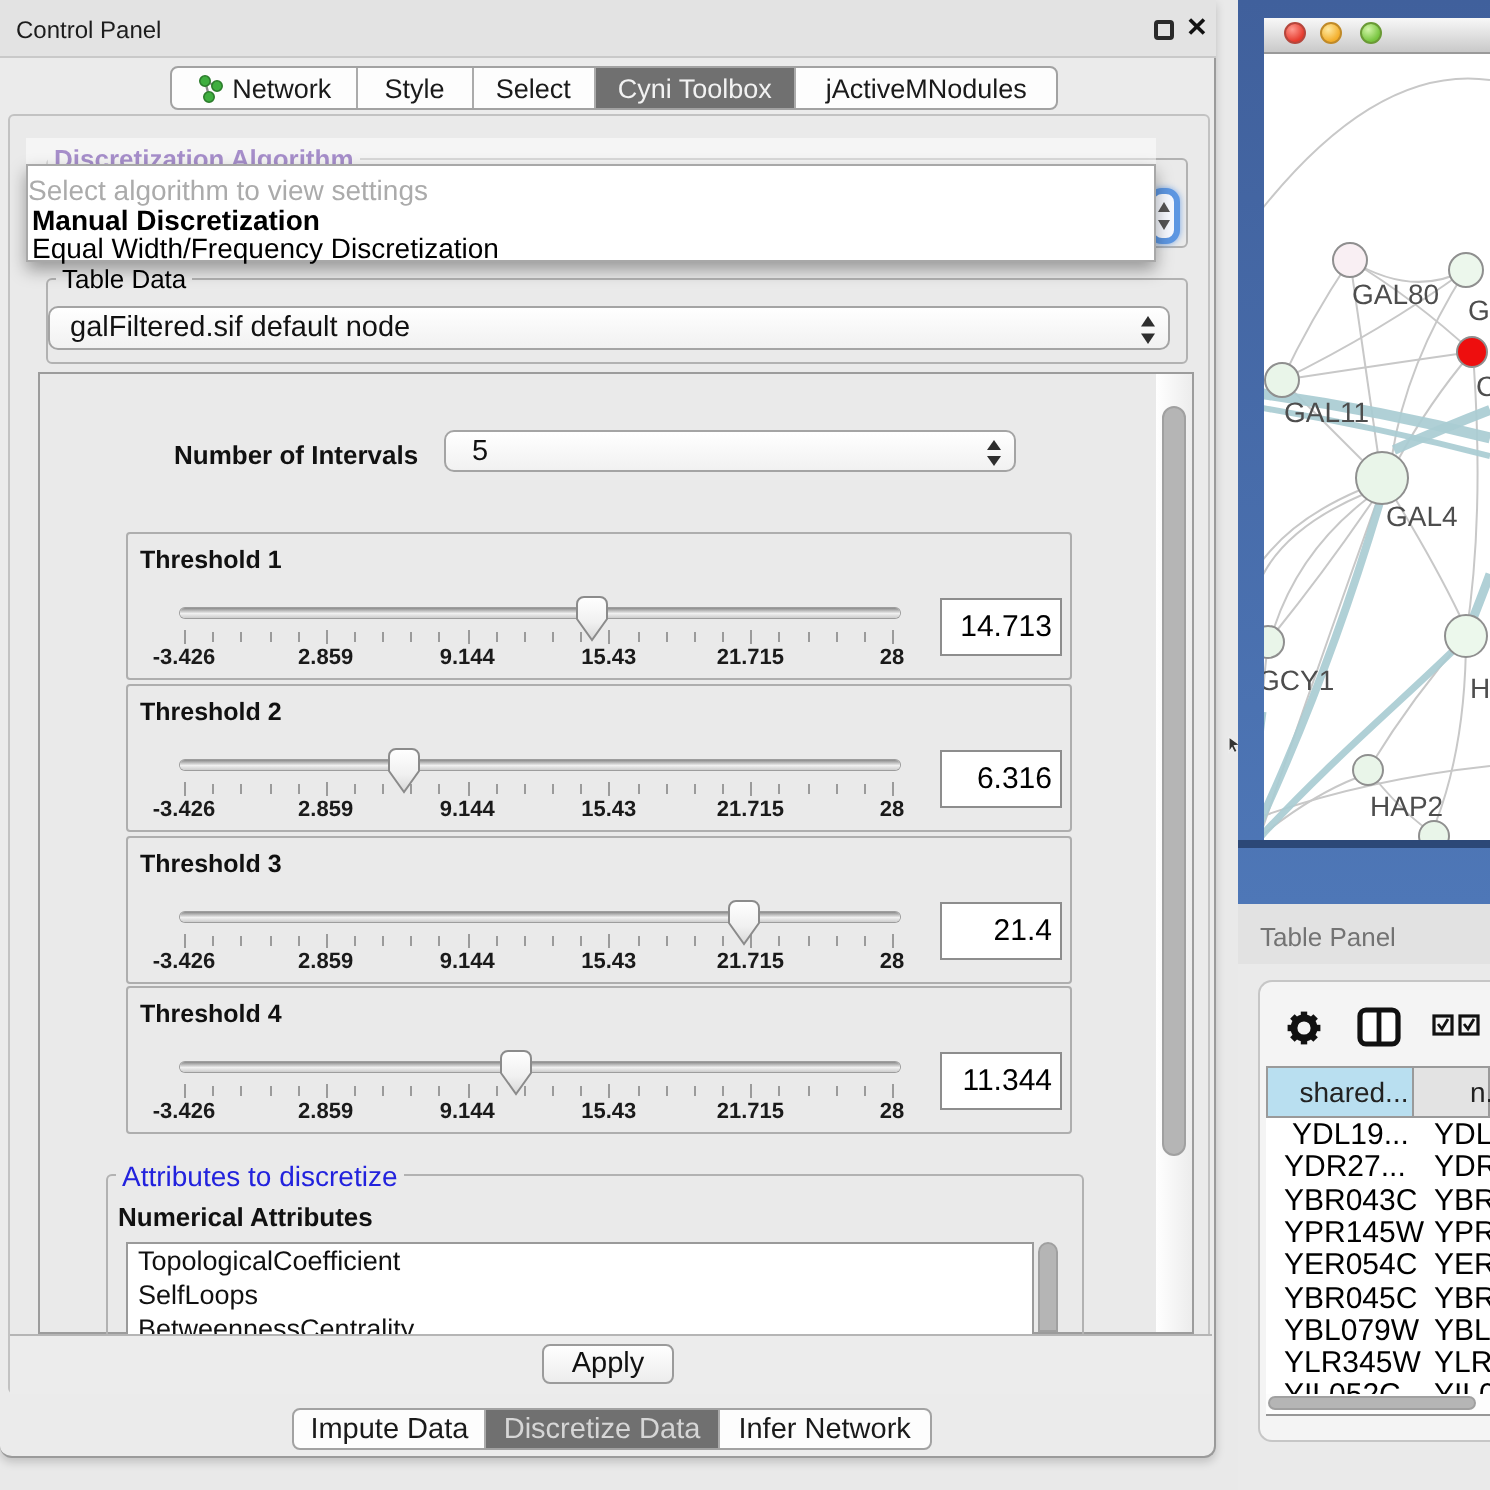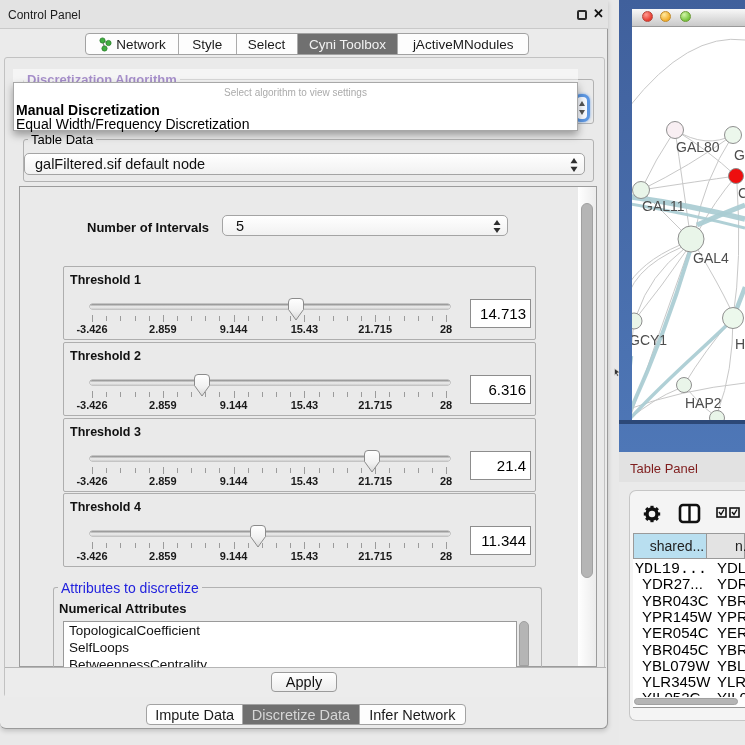--- a/index.html
+++ b/index.html
@@ -23,21 +23,21 @@
   #botseg > div.sel { color:#d6d6d6; }
   
   #content { left:4px; top:57px; width:601px; height:640px; background:#eaeaea; border:1px solid #c2c2c2; border-radius:3px; }
   .group { position:absolute; border:1px solid #b2b2b2; border-radius:3px; }
   .gtitle { position:absolute; top:-8px; font-size:13px; background:#eaeaea; padding:0 3px; white-space:nowrap; }
   
   .combo { position:absolute; background:linear-gradient(#ffffff,#f1f1f1); border:1px solid #a4a4a4; border-radius:5px; font-size:14.5px; color:#111; }
   .combo .txt { position:absolute; left:10px; top:50%; transform:translateY(-50%); }
   
   #popup { left:13px; top:82px; width:565px; height:49px; background:#fff; border:1px solid #a8a8a8; box-shadow:0 4px 8px rgba(0,0,0,0.35); z-index:50; }
-  #popup .p1 { position:absolute; left:0; right:0; top:4px; text-align:center; color:#ababab; font-size:10px; }
+  #popup .p1 { position:absolute; left:0; right:0; top:4px; color:#ababab; font-size:14px; }
   #popup .p2 { position:absolute; left:2px; top:19px; font-size:14px; font-weight:bold; color:#000; }
   #popup .p3 { position:absolute; left:2px; top:33px; font-size:14px; color:#000; }
   
   .tbox { position:absolute; left:63px; width:473px; height:74px; border:1px solid #aeaeae; border-radius:2px; }
   .tbox .tt { position:absolute; left:6px; top:6px; font-size:12.5px; font-weight:bold; color:#111; }
   .track { position:absolute; left:26px; top:37px; width:360px; height:5px; border-radius:3px; background:linear-gradient(#8a8a8a,#f0f0f0 55%,#cdcdcd); box-shadow:0 0 0 0.5px #9d9d9d; }
   .vbox { position:absolute; left:406px; top:32px; width:61px; height:29px; background:#fff; border:1px solid #8d8d8d; font-size:15px; color:#000; text-align:right; line-height:27px; padding-right:4px; }
   .lbl { position:absolute; top:56px; font-size:11px; font-weight:bold; color:#1a1a1a; transform:translateX(-50%); white-space:nowrap; }
   .thumb { position:absolute; top:31px; z-index:5; }
   
@@ -49,21 +49,21 @@
   
   .vsb-track { position:absolute; background:linear-gradient(to right,#ffffff,#ececec); }
   .sb-thumb { position:absolute; background:#b5b5b5; border:1px solid #a0a0a0; border-radius:6px; }
   
   #netwin { left:619px; top:0; width:126px; height:452px; background:linear-gradient(#40609c,#4e77b7); }
   #nettitle { left:632px; top:9px; width:113px; height:18px; background:linear-gradient(#f8f8f8,#c9c9c9); border-bottom:1px solid #9a9a9a; }
   .light { position:absolute; top:11px; width:11px; height:11px; border-radius:50%; }
   #canvas { left:632px; top:27px; width:113px; height:393px; background:#ffffff; overflow:hidden; }
   
   #tpstrip { left:619px; top:452px; width:126px; height:30px; background:#e2e2e2; }
-  #tpstrip .t { position:absolute; left:11px; top:9px; font-size:13px; color:#7f1d1d;text-align:right; }
+  #tpstrip .t { position:absolute; left:11px; top:9px; font-size:13px; color:#737373;text-align:right; }
   #tpbg { left:619px; top:482px; width:126px; height:263px; background:#eaeaea; }
   #tcard { left:629px; top:490px; width:116px; height:231px; background:#f4f4f4; border:1px solid #c6c6c6; border-radius:7px 0 0 7px; border-right:none; }
   #thead1 { left:633px; top:533px; width:74px; height:26px; background:#b9dff0; border:1px solid #9a9a9a; font-size:14px; color:#222; text-align:center; text-indent:14px; line-height:25px; }
   #thead2 { left:707px; top:533px; width:38px; height:26px; background:#e3e3e3; border:1px solid #9a9a9a; border-left:none; font-size:14px; color:#222; line-height:25px; }
   #tbody { left:633px; top:559px; width:112px; height:138px; background:#fff; font-size:15px; color:#000; overflow:hidden; }
   .trow { position:absolute; left:0; width:112px; height:16px; line-height:16px; }
   .trow span.c2 { position:absolute; left:84px; }
   #hsb { left:633px; top:697px; width:112px; height:11px; background:#fdfdfd; border-bottom:1px solid #979797; }
 </style>
 </head>
@@ -457,21 +457,21 @@
   <g stroke="#111" stroke-width="1.6" fill="none">
     <rect x="88" y="10" width="9" height="9"></rect>
     <rect x="101" y="10" width="9" height="9"></rect>
     <path d="M90,14 l2,2.5 l3,-5" stroke-width="1.4"></path>
     <path d="M103,14 l2,2.5 l3,-5" stroke-width="1.4"></path>
   </g>
 </svg></div>
   <div id="thead1" class="abs">shared...</div>
   <div id="thead2" class="abs"><span style="margin-left:28px;">n...</span></div>
   <div id="tbody" class="abs">
-      <div class="trow" style="top:1px;"><span style="margin-left:2px;font-family:Liberation Mono, monospace;">YDL19...</span><span class="c2">YDL1</span></div>
+      <div class="trow" style="top:1px;"><span style="margin-left:13px;">YDL19...</span><span class="c2">YDL1</span></div>
       <div class="trow" style="top:17.3px;"><span style="margin-left:9px;">YDR27...</span><span class="c2">YDR2</span></div>
       <div class="trow" style="top:33.6px;"><span style="margin-left:9px;">YBR043C</span><span class="c2">YBR0</span></div>
       <div class="trow" style="top:49.900000000000006px;"><span style="margin-left:9px;">YPR145W</span><span class="c2">YPR1</span></div>
       <div class="trow" style="top:66.2px;"><span style="margin-left:9px;">YER054C</span><span class="c2">YER0</span></div>
       <div class="trow" style="top:82.5px;"><span style="margin-left:9px;">YBR045C</span><span class="c2">YBR0</span></div>
       <div class="trow" style="top:98.80000000000001px;"><span style="margin-left:9px;">YBL079W</span><span class="c2">YBL0</span></div>
       <div class="trow" style="top:115.10000000000001px;"><span style="margin-left:9px;margin-top:31px;">YLR345W</span><span class="c2">YLR3</span></div>
       <div class="trow" style="top:131.4px;"><span style="margin-left:9px;">YIL052C</span><span class="c2">YIL0</span></div>
     </div>
   <div id="hsb" class="abs"></div>

